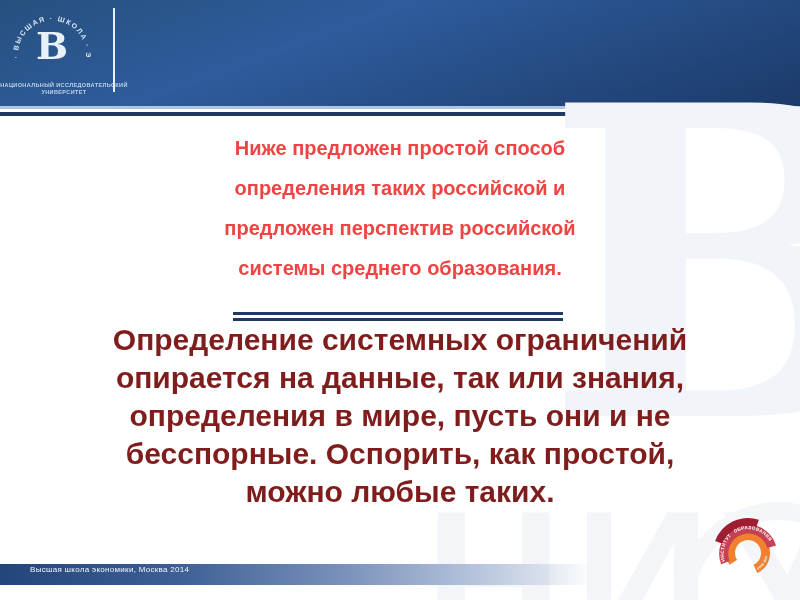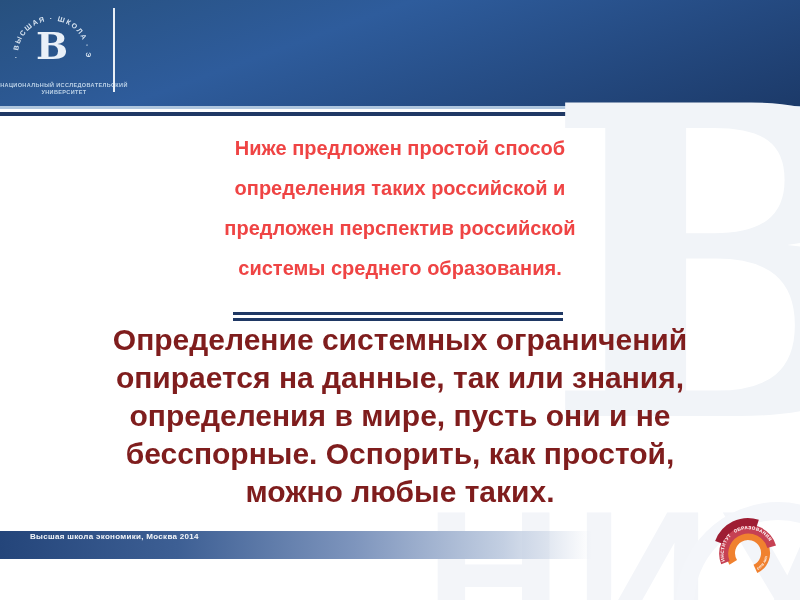--- a/index.html
+++ b/index.html
@@ -34,23 +34,22 @@
   .para-primary{left:100px;top:128px;width:600px;font-size:20px;line-height:40px;color:#ef4444;}
   .para-secondary{left:70px;top:321px;width:660px;font-size:30px;line-height:38px;color:#7f1d1d;}
   .divider{
     position:absolute;left:233px;top:312px;width:330px;height:3px;background:#ffffff;
     border-top:3px solid #1f3864;border-bottom:3px solid #1f3864;z-index:3;
   }
   
   .badge{position:absolute;left:702px;top:503px;z-index:4;}
   
   .footer-band{
-    position:absolute;left:0;top:531px;width:592px;height:28px;z-index:5;
+    position:absolute;left:0;top:564px;width:592px;height:21px;z-index:5;
     background:linear-gradient(90deg,#24457a 0%,#3d5f94 30%,#7e95bd 60%,#c3cfe2 85%,rgba(246,248,251,0) 100%);
-    font-weight:bold;
   }
   .footer-text{
     position:absolute;left:30px;top:0;height:11px;line-height:11px;
     font-size:8px;color:#f4f7fb;letter-spacing:.3px;
   }
 </style>
 </head>
 <body>
 
 <div class="slide">

